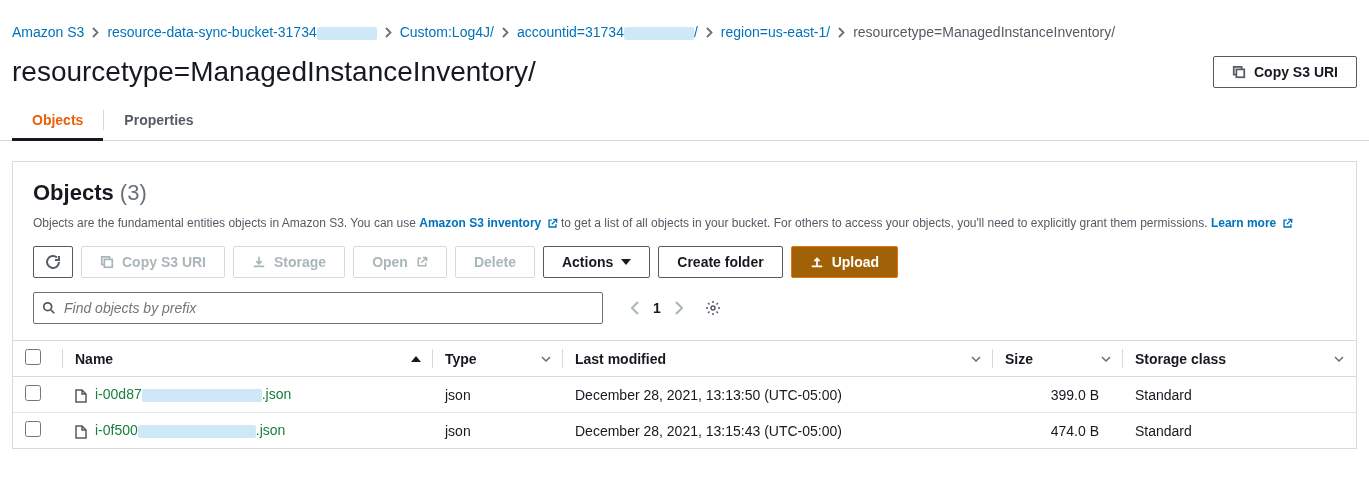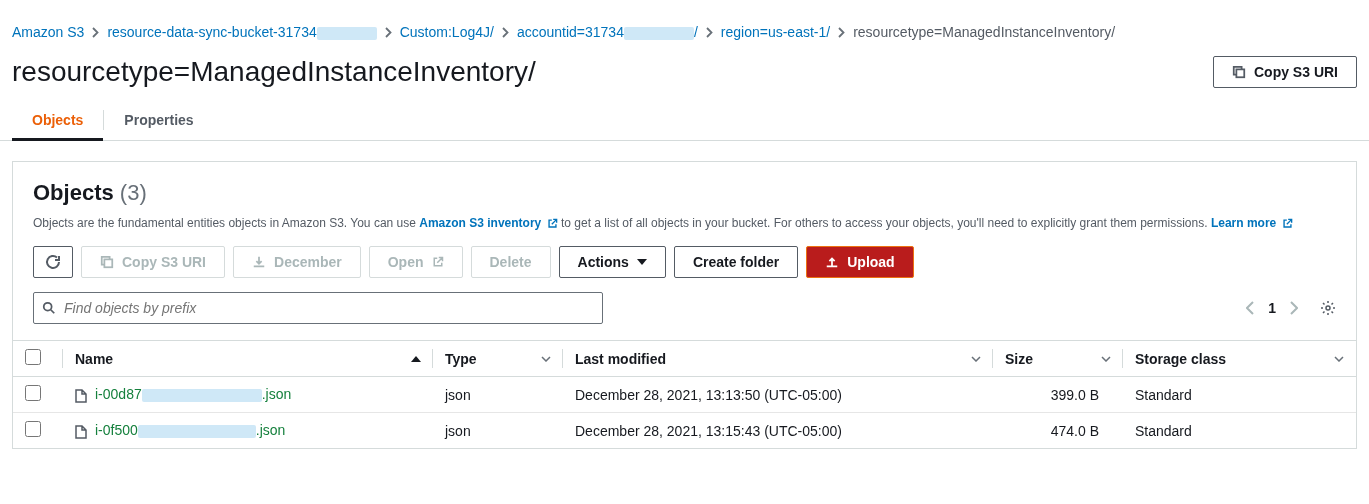--- a/index.html
+++ b/index.html
@@ -58,21 +58,21 @@
       border-radius: 2px;
       cursor: pointer;
       height: 32px;
     }
     .btn.disabled {
       color: #aab7b8;
       border-color: #d5dbdb;
       cursor: default;
     }
     .btn.primary {
-      background: #b91c1c;
+      background: #a16207;
       border-color: #ec7211;
       color: #fff;
     }
 
     
     .tabs {
       display: flex;
       gap: 0;
       border-bottom: 1px solid #d5dbdb;
       padding: 0 12px;
@@ -137,22 +137,22 @@
       display: inline-flex;
       align-items: center;
       justify-content: center;
       border-radius: 2px;
       cursor: pointer;
     }
 
     .searchbar-row {
       display: flex;
       align-items: center;
-      justify-content: space-between;
       margin-bottom: 16px;
+      gap: 28px;
     }
     .search-wrap {
       display: flex;
       align-items: center;
       border: 1px solid #687078;
       border-radius: 2px;
       width: 570px;
       height: 32px;
       padding: 0 8px;
       gap: 8px;
@@ -305,21 +305,21 @@
             </svg>
           </span>
         <span>Copy S3 URI</span>
       </button>
       <button class="btn disabled">
         <span class="icon">
             <svg width="14" height="14" viewBox="0 0 16 16" fill="none" stroke="#aab7b8" stroke-width="2">
               <path d="M8 2v8m-3-3l3 3 3-3M2 13h12"></path>
             </svg>
           </span>
-        <span>December</span>
+        <span>Storage</span>
       </button>
       <button class="btn disabled">
         <span>Open</span>
         <span class="icon">
             <svg width="12" height="12" viewBox="0 0 16 16" fill="none" stroke="#aab7b8" stroke-width="2">
               <path d="M7 3H3v10h10V9M9 2h5v5M14 2L7 9"></path>
             </svg>
           </span>
       </button>
       <button class="btn disabled">

